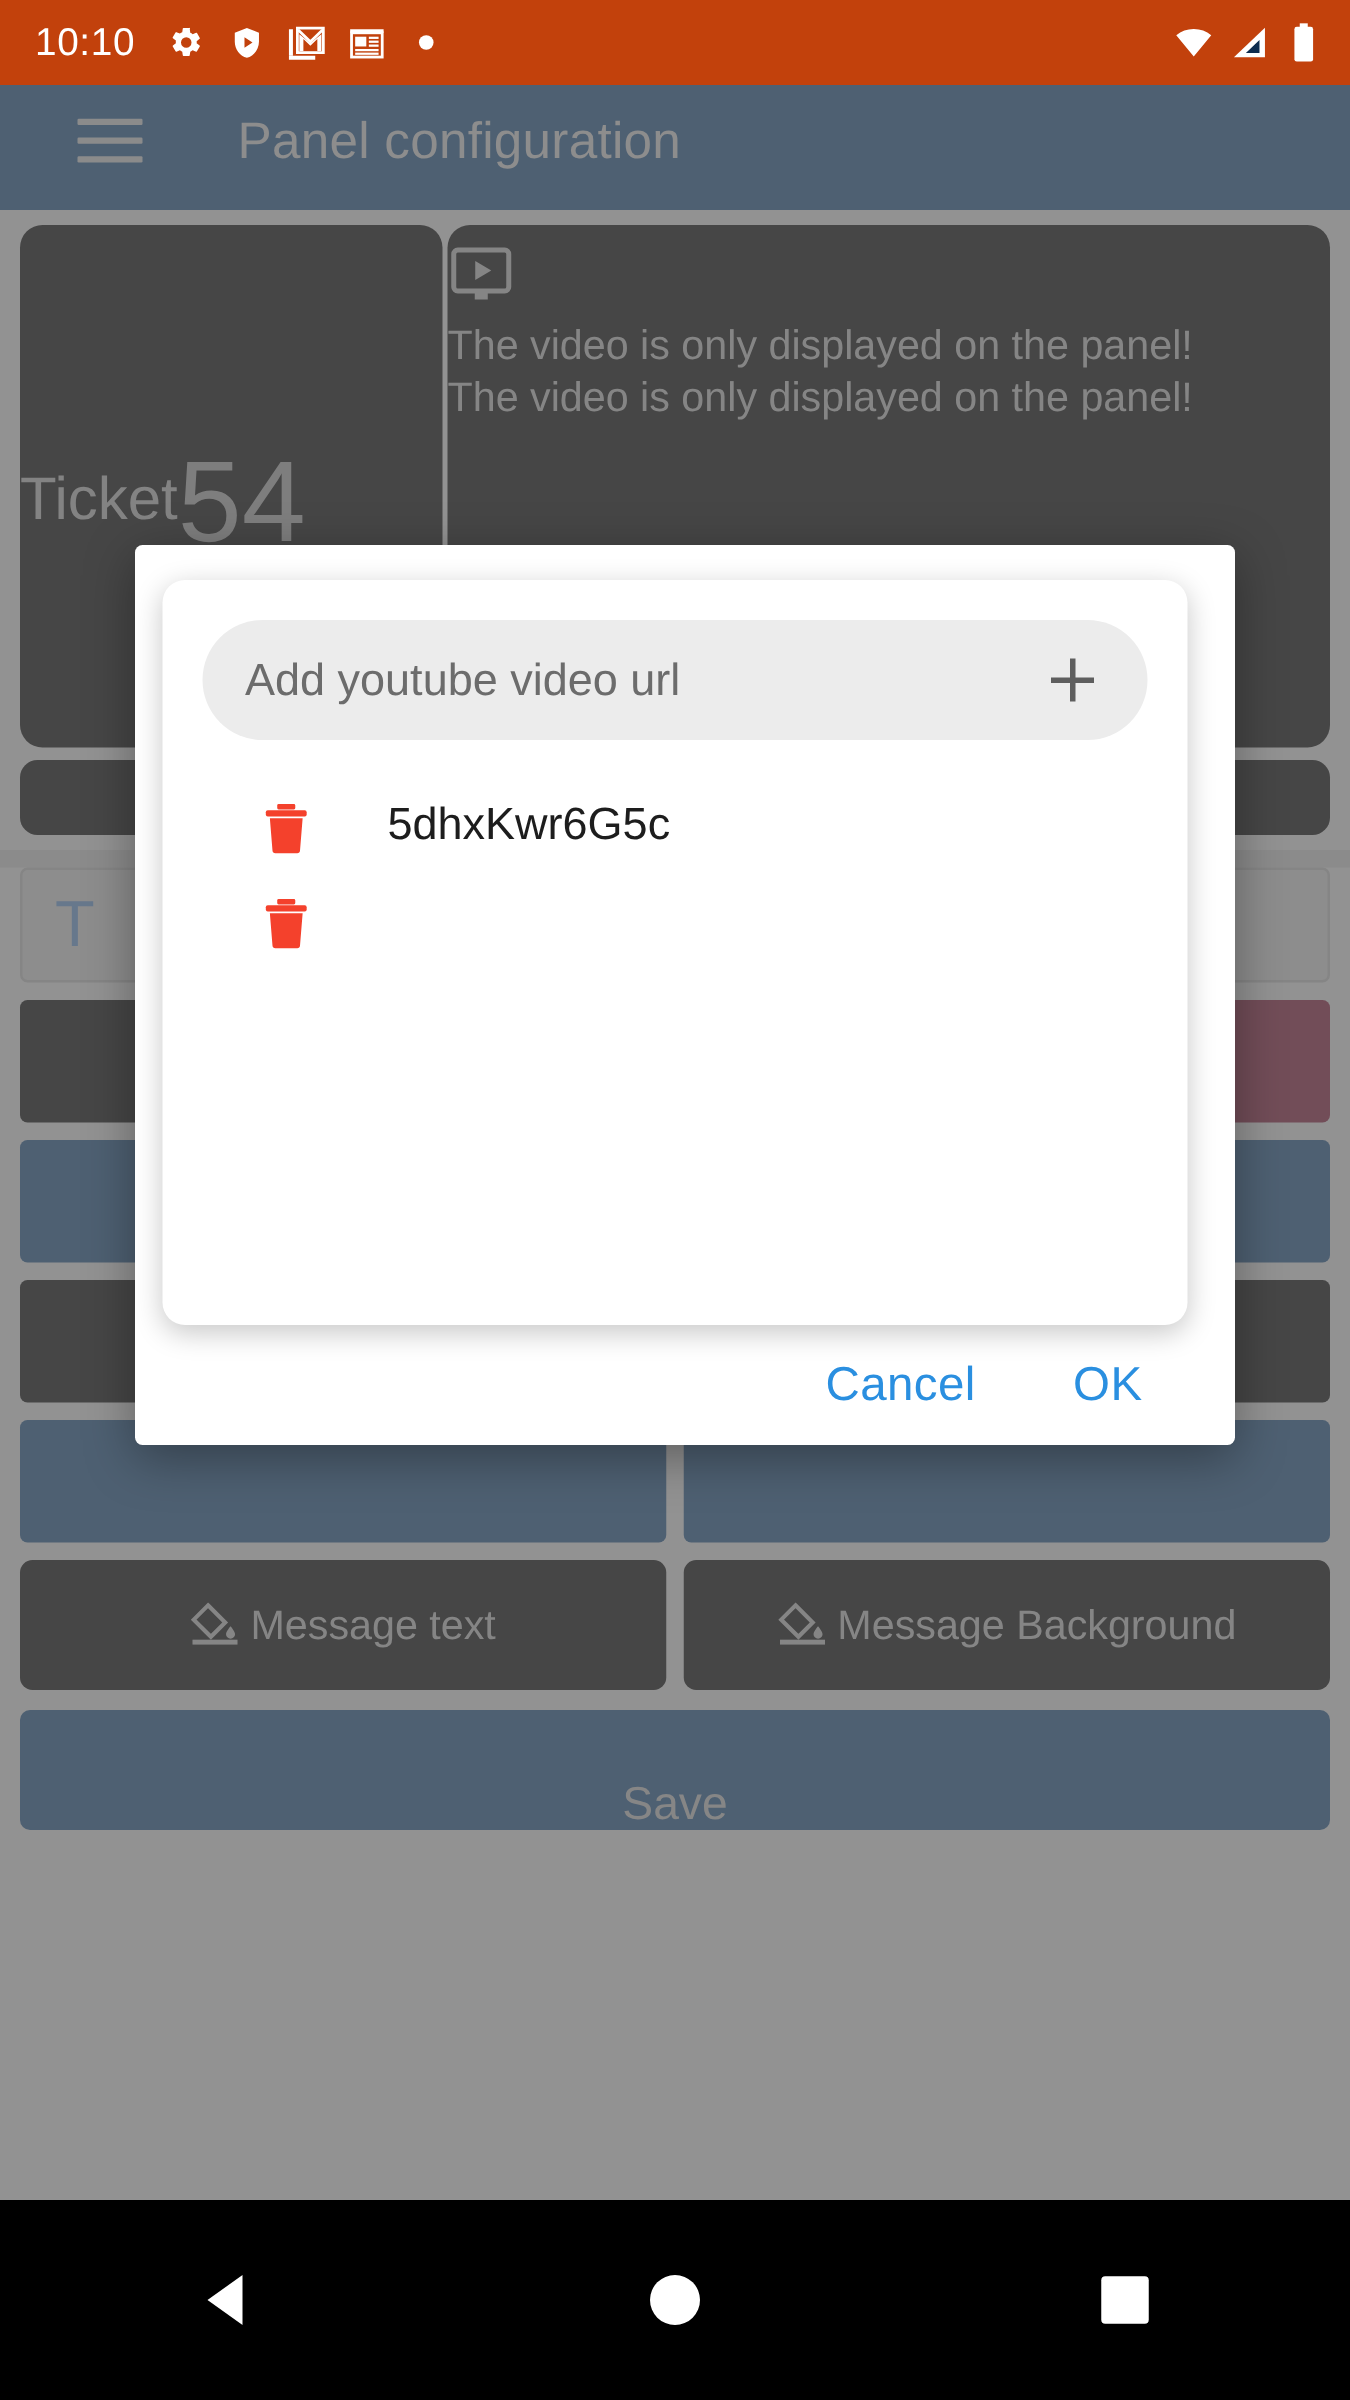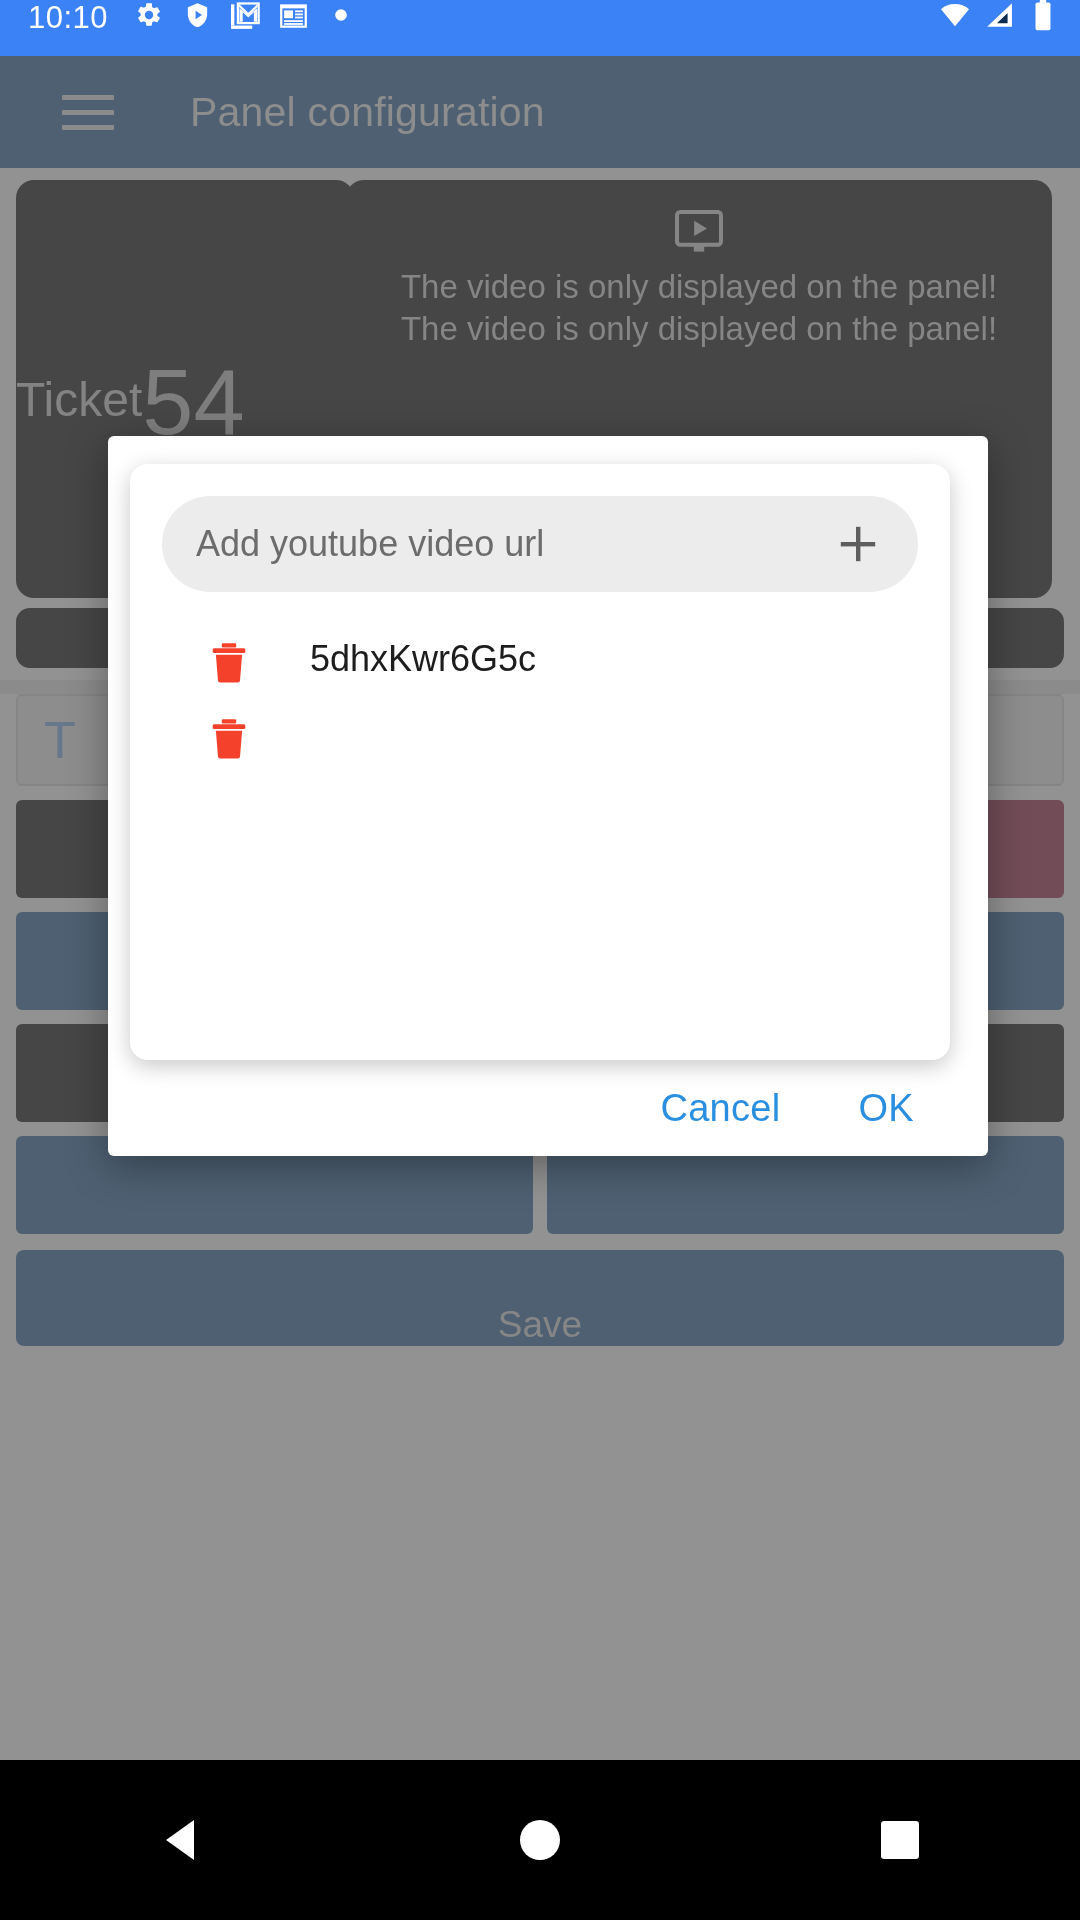--- a/index.html
+++ b/index.html
@@ -17,23 +17,24 @@
     height: 1920px;
     overflow: hidden;
     background: #ffffff;
   }
 
   
   #status-bar {
     position: absolute;
     left: 0; top: 0;
     width: 1080px;
-    height: 56px;
-    background: #3b82f6;
-    display: flex;
+    height: 68px;
+    background: #c2410c;
+    display: flex;
+    align-items: center;
     box-sizing: border-box;
     padding: 0 22px 0 28px;
     z-index: 5;
   }
   #status-clock {
     color: #ffffff;
     font-size: 31px;
     letter-spacing: 0.5px;
     font-weight: 400;
     margin-right: 26px;
@@ -122,29 +123,28 @@
   }
   #ticket-number {
     color: #7c7c7c;
     font-size: 92px;
     font-weight: 400;
     line-height: 1.05;
     margin-top: 4px;
   }
   #video-card {
     position: absolute;
-    left: 346px;
+    left: 358px;
     top: 12px;
     width: 706px;
     height: 418px;
     background: #000;
     border-radius: 18px;
-    padding-top: 28px;
-    box-sizing: border-box;
-    text-align: center;
+    padding-top: 16px;
+    box-sizing: border-box;
   }
   #video-icon {
     display: inline-block;
     margin-bottom: 6px;
   }
   .video-line {
     color: #8d8d8d;
     font-size: 33px;
     line-height: 1.27;
     font-weight: 400;
@@ -505,20 +505,42 @@
       </div>
       <div class="pair">
         <div class="blk black"></div>
         <div class="blk black"></div>
       </div>
       <div class="pair">
         <div class="blk navy"></div>
         <div class="blk navy"></div>
       </div>
 
+      <div class="pair">
+        <div class="msgbtn">
+          <span>
+            <svg width="40" height="36" viewBox="0 0 24 22">
+              <path fill="none" stroke="#8d8d8d" stroke-width="2" d="m5.6 2.6 8.4 8.4-7 7-8.4-8.4Z" transform="translate(3,0)"></path>
+              <path fill="#8d8d8d" d="M19.6 12.8s2.2 2.5 2.2 3.9a2.2 2.2 0 1 1-4.4 0c0-1.4 2.2-3.9 2.2-3.9Z"></path>
+              <rect x="1" y="19.4" width="22" height="2.4" fill="#8d8d8d"></rect>
+            </svg>
+          </span>
+          <span class="lbl">Message text</span>
+        </div>
+        <div class="msgbtn">
+          <span>
+            <svg width="40" height="36" viewBox="0 0 24 22">
+              <path fill="none" stroke="#8d8d8d" stroke-width="2" d="m5.6 2.6 8.4 8.4-7 7-8.4-8.4Z" transform="translate(3,0)"></path>
+              <path fill="#8d8d8d" d="M19.6 12.8s2.2 2.5 2.2 3.9a2.2 2.2 0 1 1-4.4 0c0-1.4 2.2-3.9 2.2-3.9Z"></path>
+              <rect x="1" y="19.4" width="22" height="2.4" fill="#8d8d8d"></rect>
+            </svg>
+          </span>
+          <span class="lbl">Message Background</span>
+        </div>
+      </div>
 
       <div id="save-btn">
         <span>Save</span>
       </div>
     </div>
   </div>
 
   <div id="scrim"></div>
 
   <div id="dialog">

